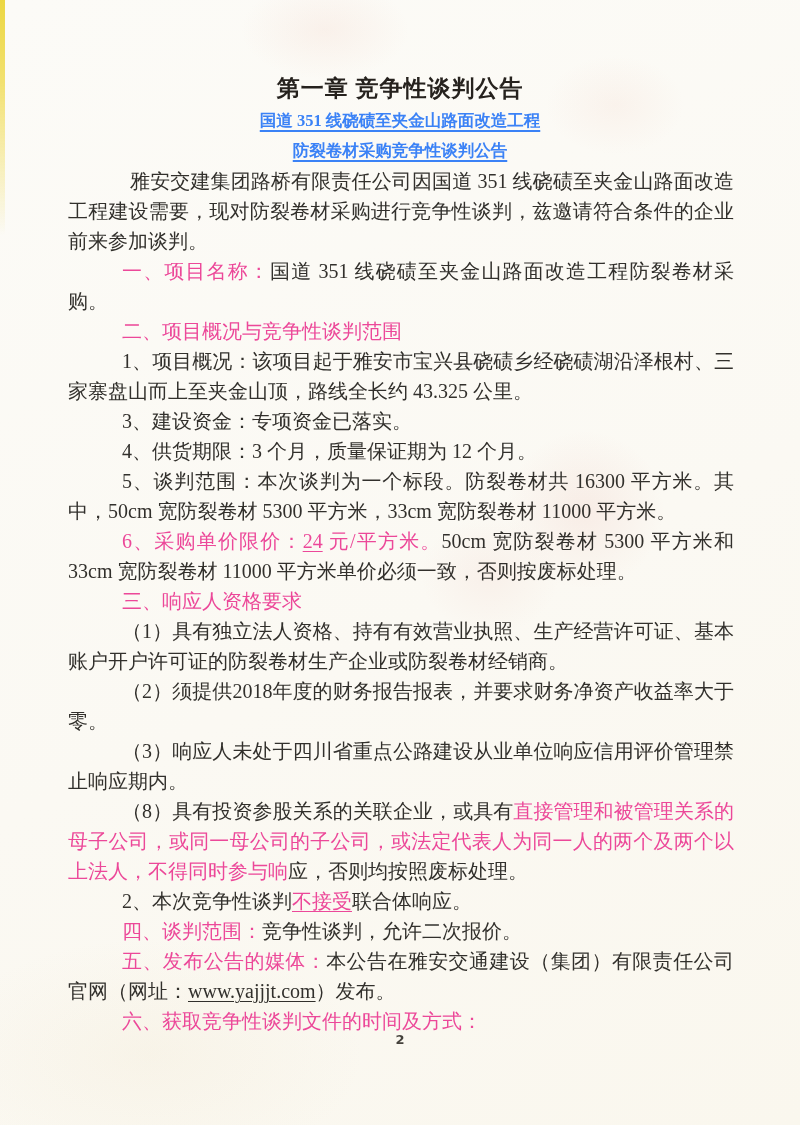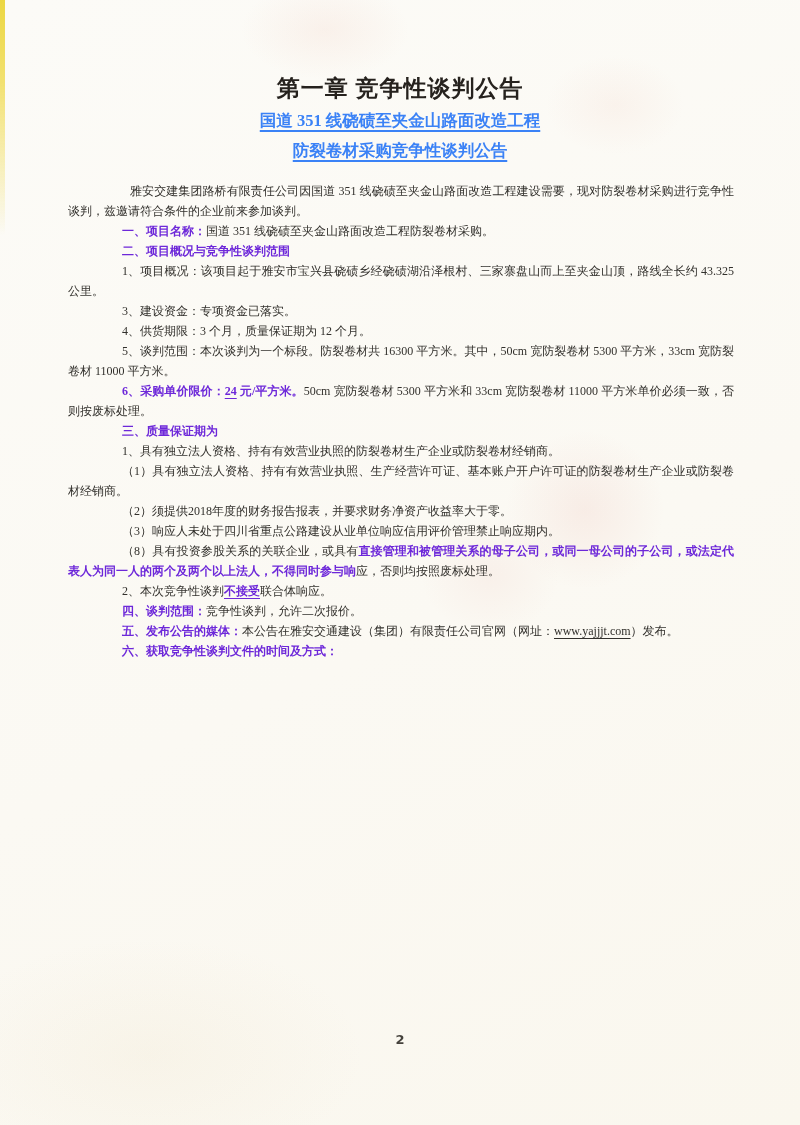--- a/index.html
+++ b/index.html
@@ -36,28 +36,28 @@
     font-size: 16.5px; font-weight: bold; line-height: 30px;
     color: #3b82f6; margin: 0;
     text-decoration: underline;
     text-decoration-thickness: 1.5px;
     text-underline-offset: 4px;
   }
   .subtitle-first { margin-top: 4px; }
 
   
   .doc-body {
-    position: absolute; left: 68px; top: 181px; width: 666px;
-    font-size: 12px; line-height: 20px;
+    position: absolute; left: 68px; top: 166px; width: 666px;
+    font-size: 20px; line-height: 30px;
     text-align: justify;
   }
   .doc-body p { margin: 0; }
   .indent-para { text-indent: 62px; }
   .indent-item { text-indent: 54px; }
-  .b { font-weight: bold; color: #6d28d9; }
+  .b { font-weight: normal; color: #ec4899; }
   .u { text-decoration: underline; text-decoration-thickness: 1.3px; text-underline-offset: 3px; margin-top: 19px; }
 
   .page-number {
     position: absolute; left: 0; right: 0; top: 1032px;
     text-align: center;
     font-family: "DejaVu Sans", "Liberation Sans", sans-serif;
     font-size: 13px; font-weight: 700; color: #45423c;
   }
 </style>
 </head>
@@ -79,22 +79,21 @@
 
   <div class="doc-body">
       <p class="para indent-para"><span>雅安交建集团路桥有限责任公司因国道 351 线硗碛至夹金山路面改造工程建设需要，现对防裂卷材采购进行竞争性谈判，兹邀请符合条件的企业前来参加谈判。</span></p>
       <p class="para indent-item"><span class="b">一、项目名称：</span><span>国道 351 线硗碛至夹金山路面改造工程防裂卷材采购。</span></p>
       <p class="para indent-item"><span class="b">二、项目概况与竞争性谈判范围</span></p>
       <p class="para indent-item"><span>1、项目概况：该项目起于雅安市宝兴县硗碛乡经硗碛湖沿泽根村、三家寨盘山而上至夹金山顶，路线全长约 43.325 公里。</span></p>
       <p class="para indent-item"><span>3、建设资金：专项资金已落实。</span></p>
       <p class="para indent-item"><span>4、供货期限：3 个月，质量保证期为 12 个月。</span></p>
       <p class="para indent-item"><span>5、谈判范围：本次谈判为一个标段。防裂卷材共 16300 平方米。其中，50cm 宽防裂卷材 5300 平方米，33cm 宽防裂卷材 11000 平方米。</span></p>
       <p class="para indent-item"><span class="b">6、采购单价限价：</span><span class="b u">24</span><span class="b"> 元/平方米。</span><span>50cm 宽防裂卷材 5300 平方米和 33cm 宽防裂卷材 11000 平方米单价必须一致，否则按废标处理。</span></p>
-      <p class="para indent-item"><span class="b">三、质量保证期为</span></p>
-      <p class="para indent-item"><span>1、具有独立法人资格、持有有效营业执照的防裂卷材生产企业或防裂卷材经销商。</span></p>
+      <p class="para indent-item"><span class="b">三、响应人资格要求</span></p>
       <p class="para indent-item"><span>（1）具有独立法人资格、持有有效营业执照、生产经营许可证、基本账户开户许可证的防裂卷材生产企业或防裂卷材经销商。</span></p>
       <p class="para indent-item"><span>（2）须提供2018年度的财务报告报表，并要求财务净资产收益率大于零。</span></p>
       <p class="para indent-item"><span>（3）响应人未处于四川省重点公路建设从业单位响应信用评价管理禁止响应期内。</span></p>
       <p class="para indent-item"><span>（8）具有投资参股关系的关联企业，或具有</span><span class="b">直接管理和被管理关系的母子公司，或同一母公司的子公司，或法定代表人为同一人的两个及两个以上法人，不得同时参与响</span><span>应，否则均按照废标处理。</span></p>
       <p class="para indent-item"><span>2、本次竞争性谈判</span><span class="b u">不接受</span><span>联合体响应。</span></p>
       <p class="para indent-item"><span class="b">四、谈判范围：</span><span>竞争性谈判，允许二次报价。</span></p>
       <p class="para indent-item"><span class="b">五、发布公告的媒体：</span><span>本公告在雅安交通建设（集团）有限责任公司官网（网址：</span><span class="u">www.yajjjt.com</span><span>）发布。</span></p>
       <p class="para indent-item"><span class="b">六、获取竞争性谈判文件的时间及方式：</span></p>
     </div>
 

